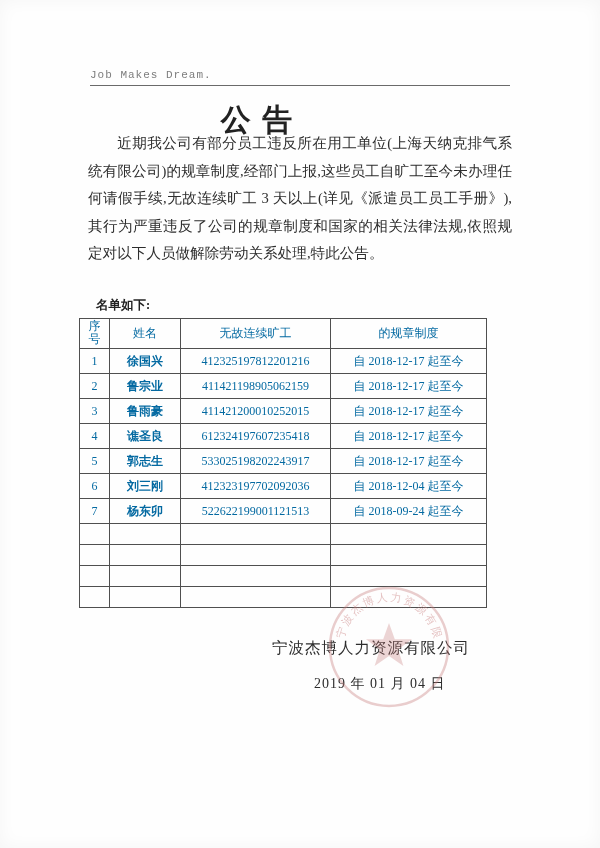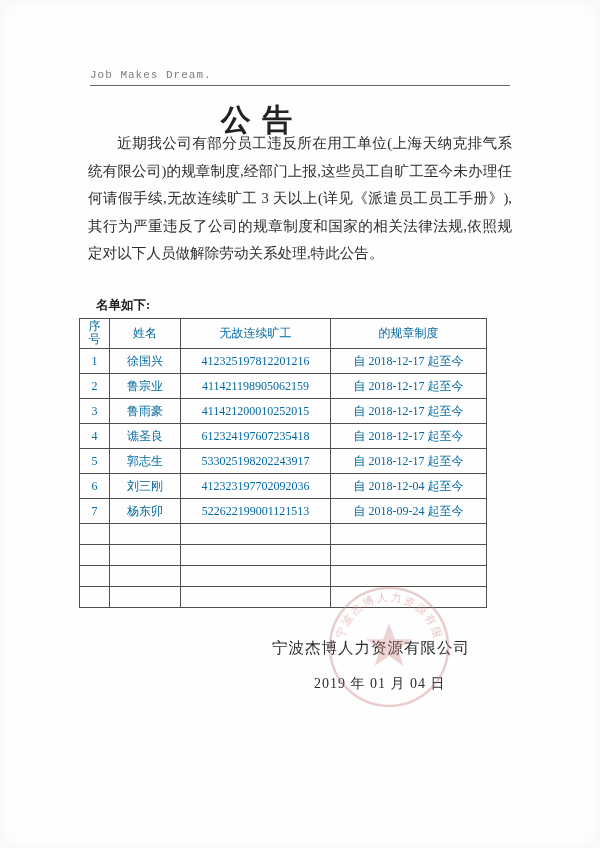--- a/index.html
+++ b/index.html
@@ -60,21 +60,21 @@
     overflow:hidden; white-space:nowrap;
   }
   .roster-table thead tr { height:30px; }
   .roster-table tr.data-row { height:25px; }
   .roster-table tr.empty-row { height:21px; }
   .roster-table th { font-weight:normal; }
   .col-index-head span {
     display:inline-block; width:1.05em; word-break:break-all;
     line-height:1.15; white-space:normal;
   }
-  .roster-table td.bold { font-weight:normal;text-align:center; }
+  .roster-table td.bold { font-weight:bold;text-align:center; }
   
   .stamp {
     position:absolute; left:319px; top:577px;
     width:140px; height:140px;
     pointer-events:none;
     z-index:3;
   }
   
   .company-line {
     position:absolute; left:272px; top:638px;

